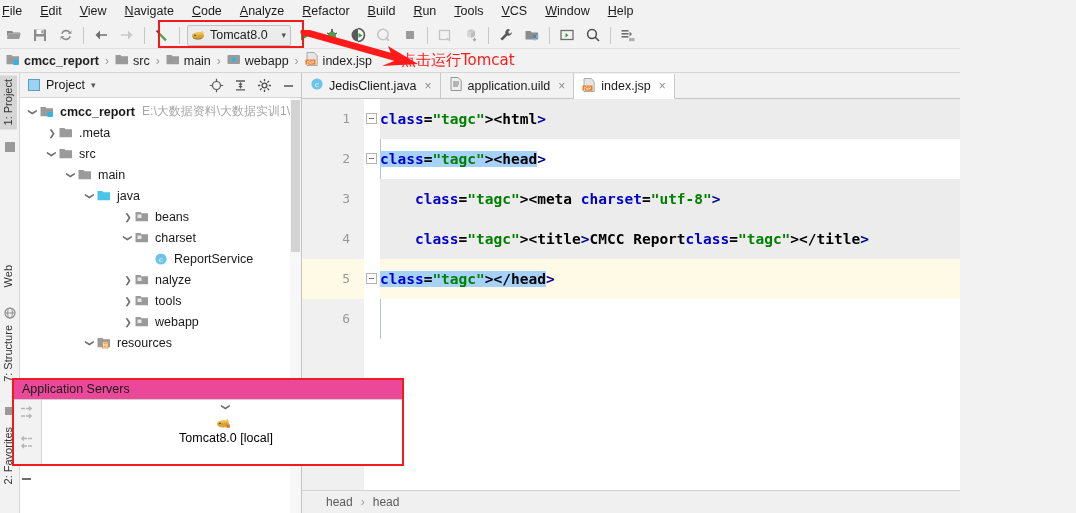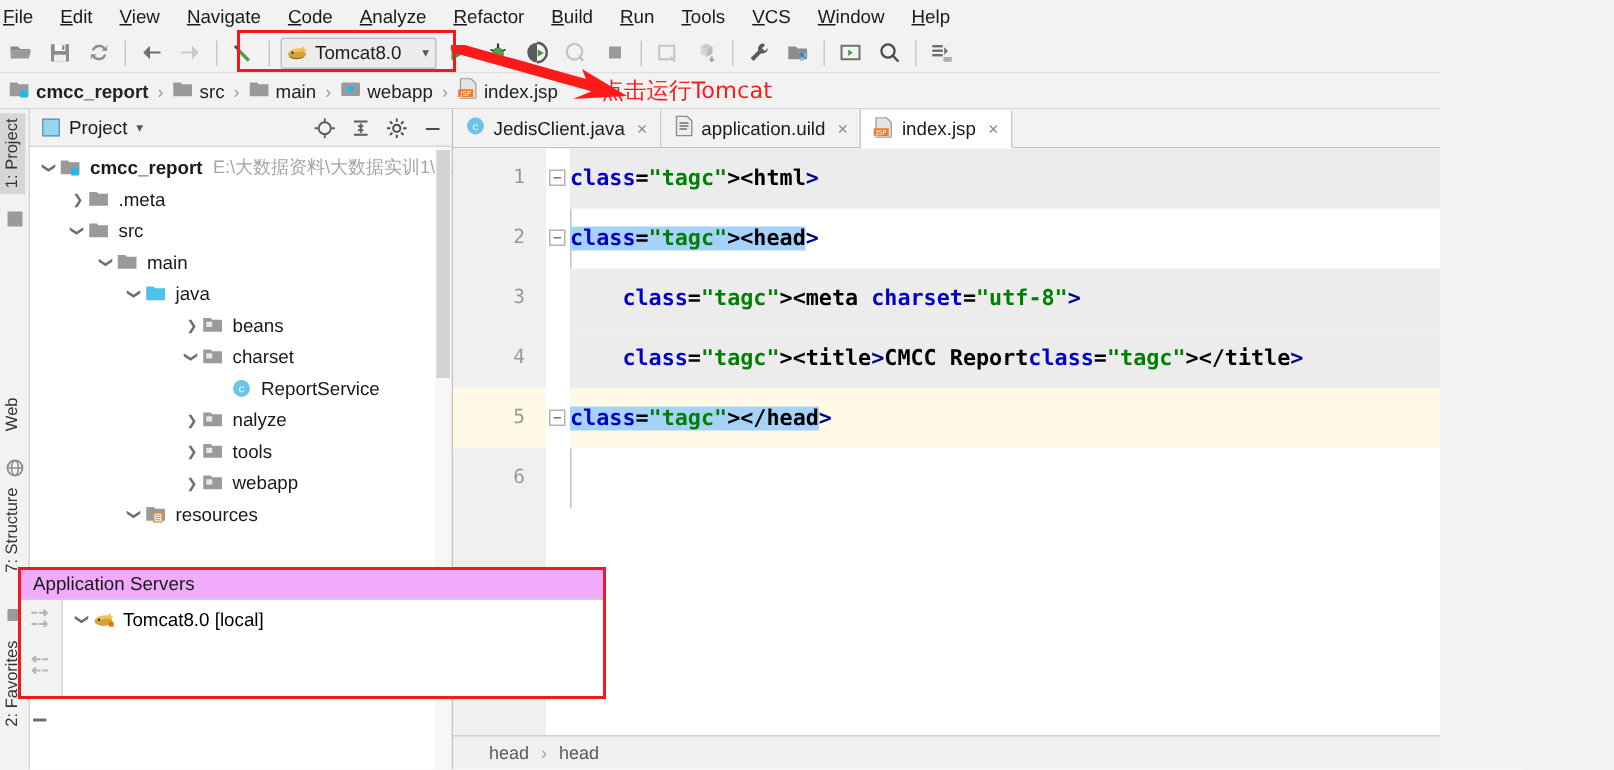--- a/index.html
+++ b/index.html
@@ -142,21 +142,21 @@
     padding-left:24px; gap:8px; font-size:12px; color:#5a5a5a;
     border-top:1px solid #d0d0d0;
   }
 
   
   .bottom {
     position:absolute; left:12px; top:378px; width:392px; height:88px;
     background:#fff; z-index: 20;
   }
   .bp-title {
-    height:22px; background:#f0abfc; display:flex; align-items:center;
+    height:22px; background:#ec4899; display:flex; align-items:center;
     padding-left:10px; font-size:12.5px; color:#1a1a1a;
     border-bottom:1px solid #cfcfcf;
   }
   .bp-body { display:flex; height:66px; background:#fff; }
   .bp-side { width:30px; background:#f2f2f2; border-right:1px solid #d6d6d6;
              display:flex; flex-direction:column; align-items:center; padding-top:5px; gap:11px;}
   .bp-list { flex:1; padding-top:2px; font-size:12.5px; }
   .bprow { display:flex; align-items:center; height:21px; padding-left:4px; white-space:nowrap; }
   .bprow.sel { background:#1d7fd4; color:#fff; }
   .redbox-bottom {
@@ -607,21 +607,21 @@
               <path d="M8 11H3M5 9l-2.2 2L5 13" stroke="#b5b5b5" stroke-width="1.3" fill="none"></path>
             </svg>
         </span>
         <span style="margin-top:4px;">
           <svg width="15" height="8" viewBox="0 0 15 8">
               <path d="M3 4h9" stroke="#6e6e6e" stroke-width="2"></path>
             </svg>
         </span>
       </div>
       <div class="bp-list" id="bplist">
-          <div class="bprow" style="padding-left: 6px;">
+          <div class="bprow" style="padding-left: 6px; flex-direction: column;">
             <span class="arrow"><span style="display:inline-block;transform:rotate(90deg);">❯</span></span>
             <span class="ficon"><svg width="15" height="14" viewBox="0 0 15 14">
                 <ellipse cx="7" cy="8" rx="6" ry="3.4" fill="#d6a33a"></ellipse>
                 <path d="M1.5 7.5c2-2.5 5-3.6 8-3.2l2.4-1.6-0.3 2.2 2-0.6-1.4 1.9z" fill="#f2c14e"></path>
                 <circle cx="4" cy="7.2" r="0.8" fill="#333"></circle>
                 <rect x="10.5" y="8.5" width="3.3" height="3.3" fill="#e8701a"></rect>
               </svg></span>
             <span>Tomcat8.0 [local]</span>
           </div>
         </div>

